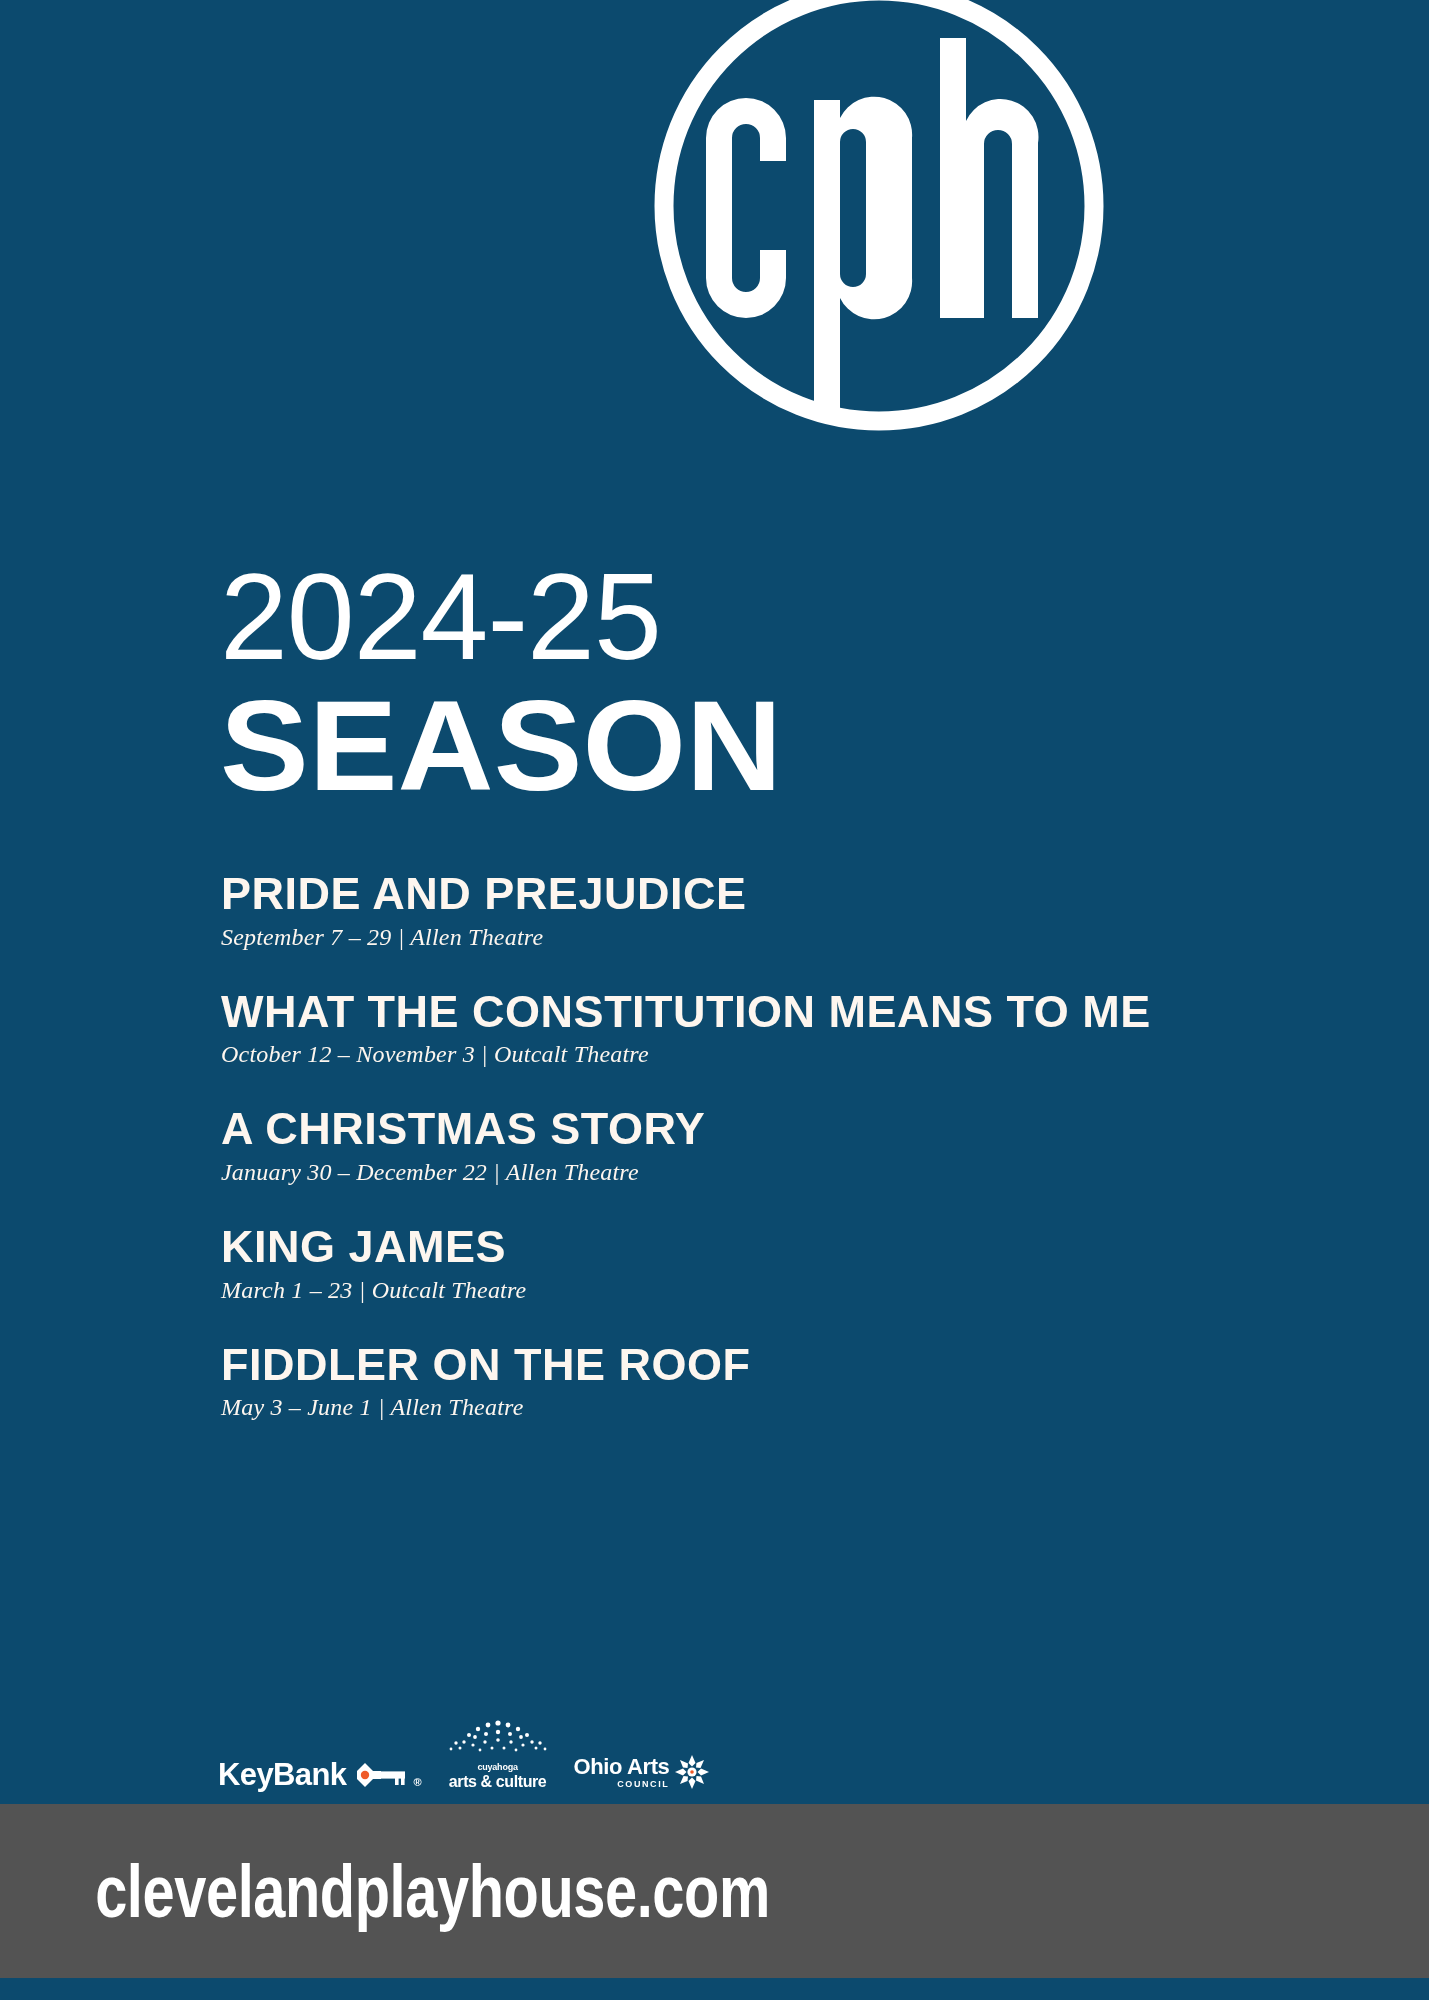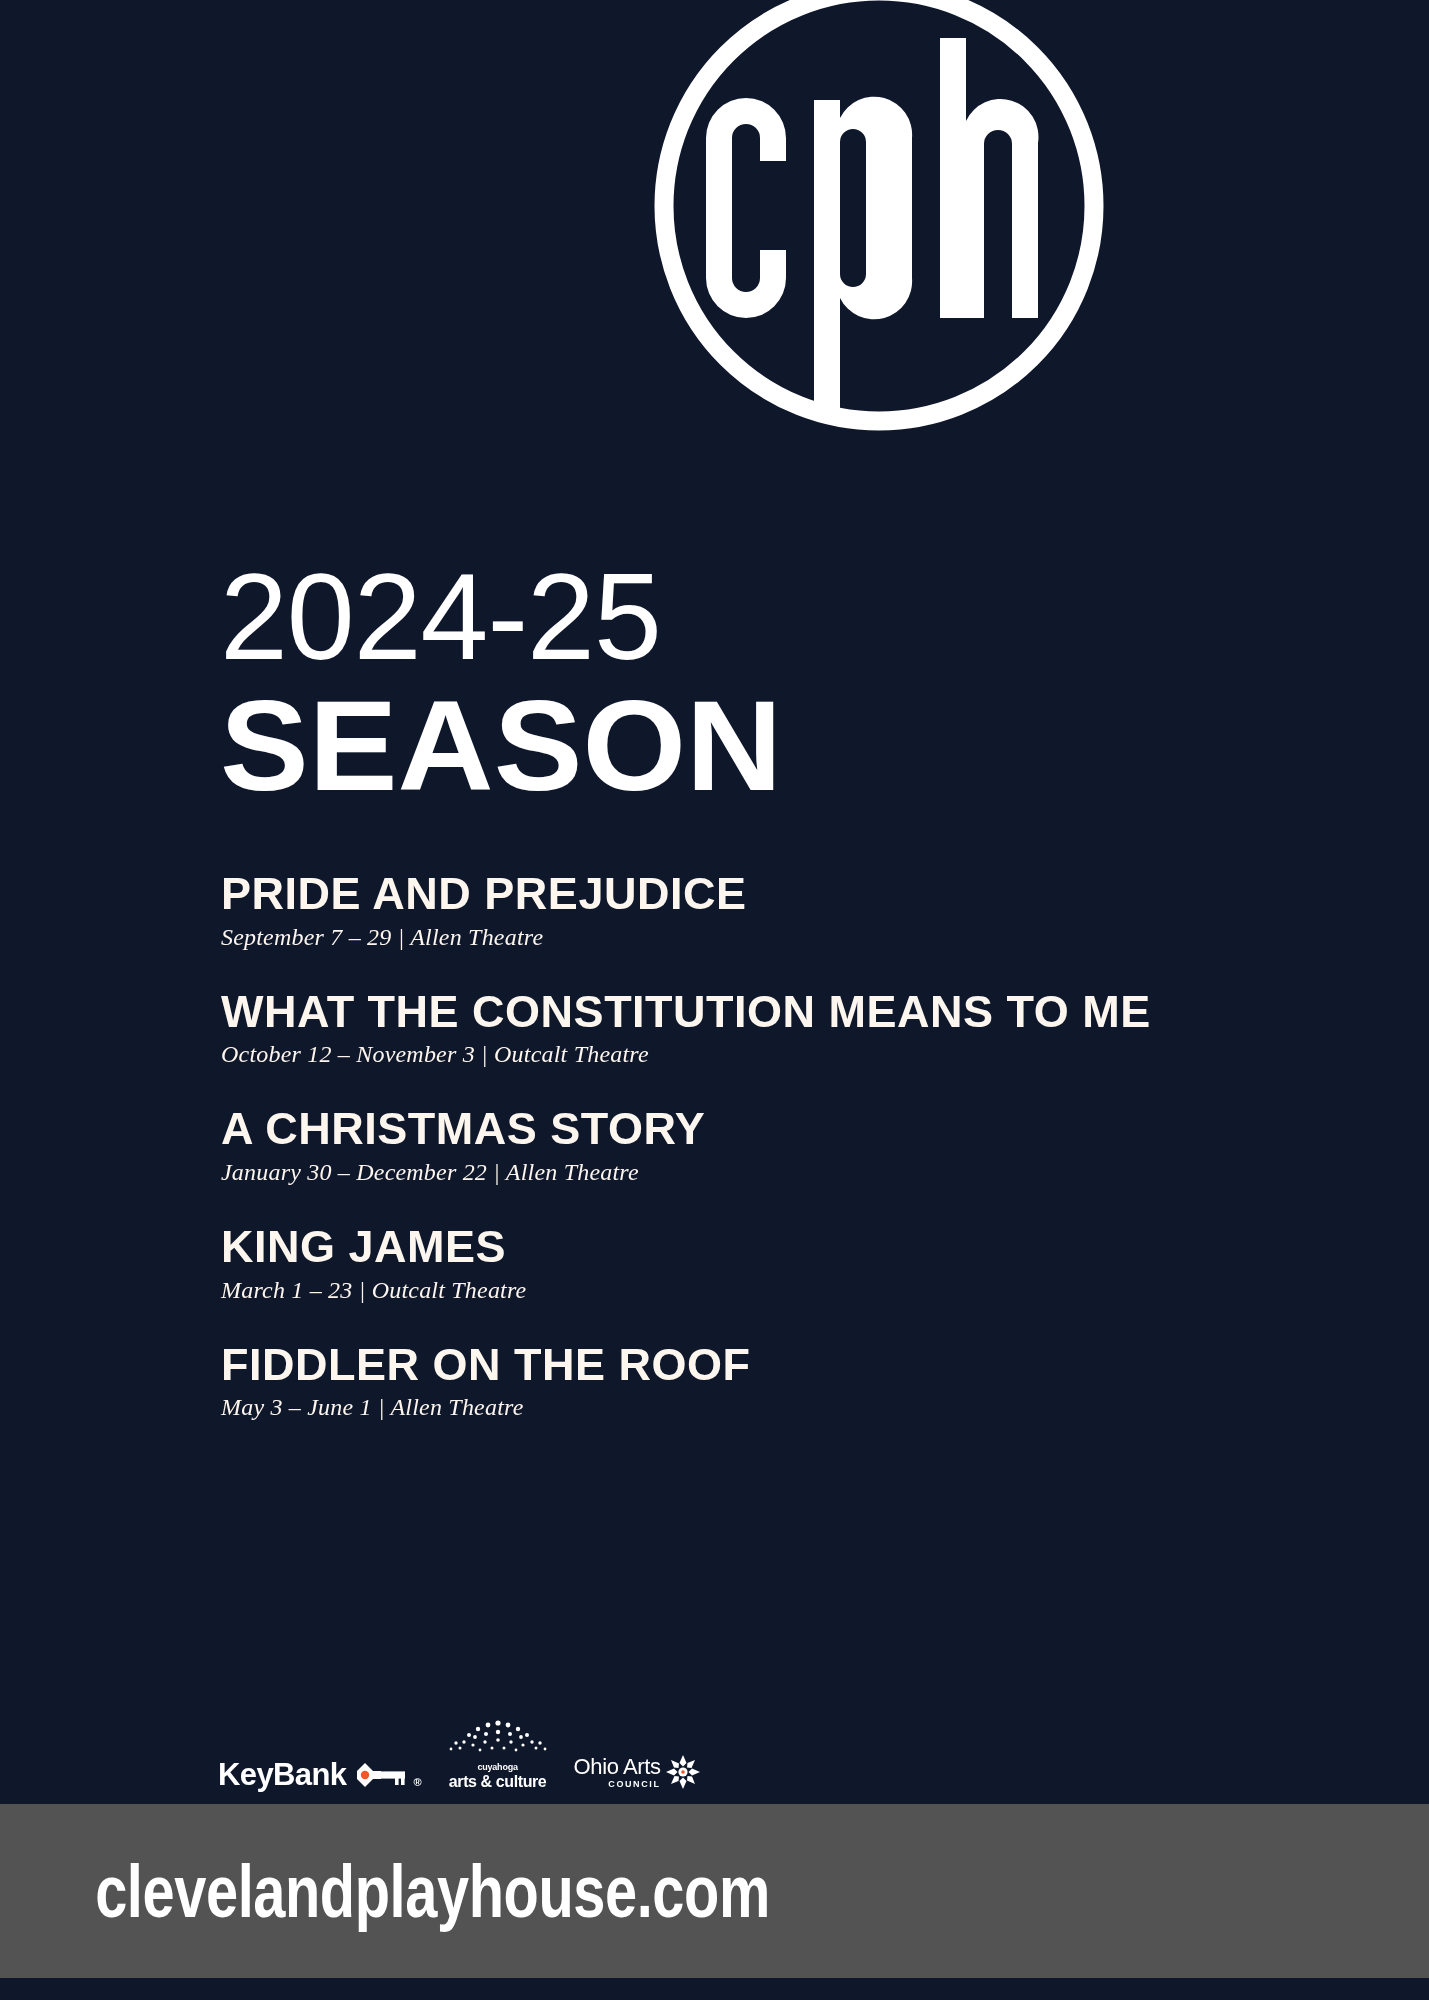--- a/index.html
+++ b/index.html
@@ -11,21 +11,21 @@
     height: 2000px;
     background: #ef5a28;
     font-family: "Liberation Sans", sans-serif;
     overflow: hidden;
     position: relative;
   }
 
   #poster {
     position: absolute;
     inset: 0;
-    background: #0f172a;
+    background: #0c4a6e;
   }
 
   
   #logo-wrap {
     position: absolute;
     left: 648px;
     top: -22px;
     width: 600px;
     height: 470px;
   }
@@ -155,21 +155,21 @@
   }
 
   .oac {
     display: flex;
     align-items: center;
     gap: 5px;
   }
   .oac-text { display: flex; flex-direction: column; align-items: flex-start; }
   .oac-word {
     font-family: "Liberation Sans", sans-serif;
-    font-weight: 400;
+    font-weight: 700;
     font-size: 22px;
     color: #ffffff;
     letter-spacing: -0.4px;
     line-height: 1;
   }
   .oac-sub {
     font-family: "Liberation Sans", sans-serif;
     font-weight: 700;
     font-size: 9px;
     color: #ffffff;

